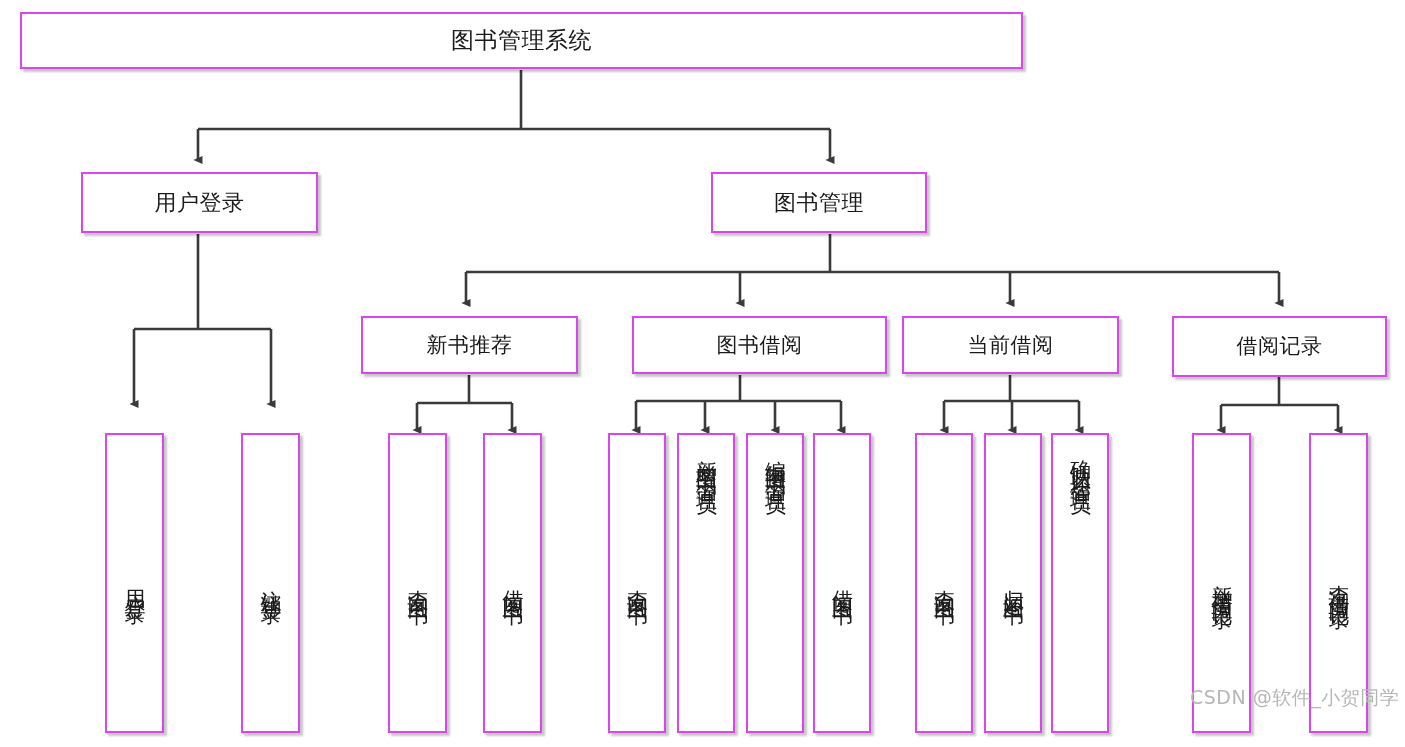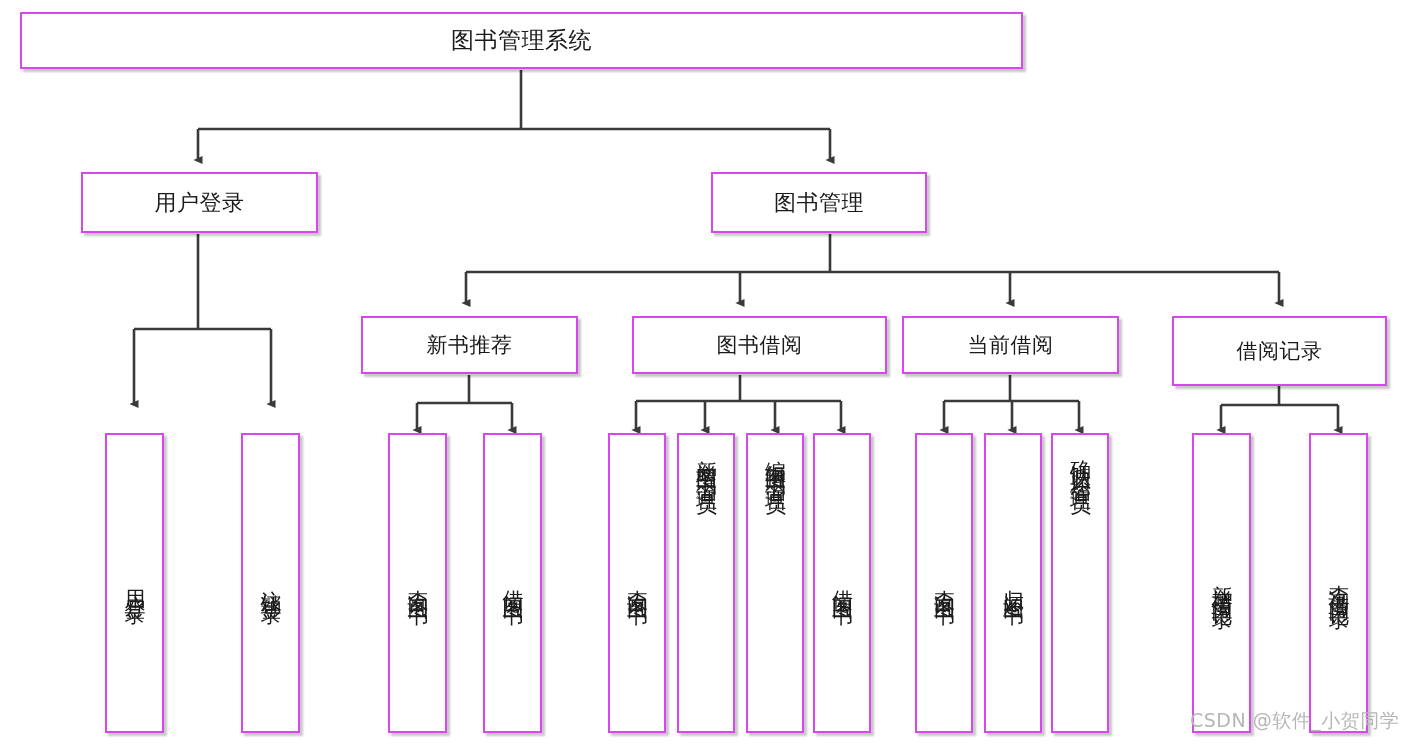--- a/index.html
+++ b/index.html
@@ -160,21 +160,21 @@
 
   <div class="node-box node-l2" style="left:361px; top:316px; width:217px; height:58px;">
     <span class="node-label">新书推荐</span>
   </div>
   <div class="node-box node-l2" style="left:632px; top:316px; width:255px; height:58px;">
     <span class="node-label">图书借阅</span>
   </div>
   <div class="node-box node-l2" style="left:902px; top:316px; width:217px; height:58px;">
     <span class="node-label">当前借阅</span>
   </div>
-  <div class="node-box node-l2" style="left:1172px; top:316px; width:215px; height:70px;">
+  <div class="node-box node-l2" style="left:1172px; top:316px; width:215px; height:61px;">
     <span class="node-label">借阅记录</span>
   </div>
 
   <div class="node-box node-leaf leaf-mid" style="left:105px; top:433px; width:59px; height:300px;">
     <span class="node-label">用户登录</span>
   </div>
   <div class="node-box node-leaf leaf-mid" style="left:241px; top:433px; width:59px; height:300px;">
     <span class="node-label">注销登录</span>
   </div>
 
@@ -208,15 +208,15 @@
     <span class="node-label">确认归还（管理员）</span>
   </div>
 
   <div class="node-box node-leaf leaf-mid" style="left:1192px; top:433px; width:59px; height:300px;">
     <span class="node-label">新增借阅记录</span>
   </div>
   <div class="node-box node-leaf leaf-mid" style="left:1309px; top:433px; width:59px; height:300px;">
     <span class="node-label">查询借阅记录</span>
   </div>
 
-  <div class="watermark" style="left:1190px; top:708px;">CSDN @软件_小贺同学</div>
+  <div class="watermark" style="left:1190px; top:685px;">CSDN @软件_小贺同学</div>
 
 </div>
 
 </body></html>

